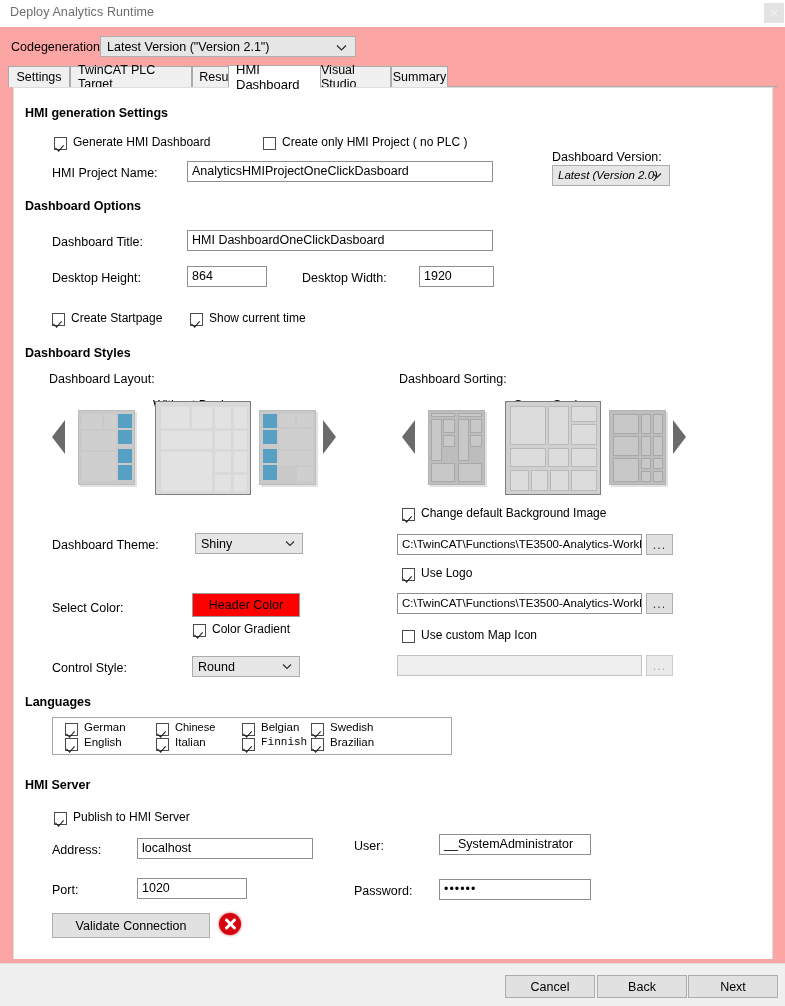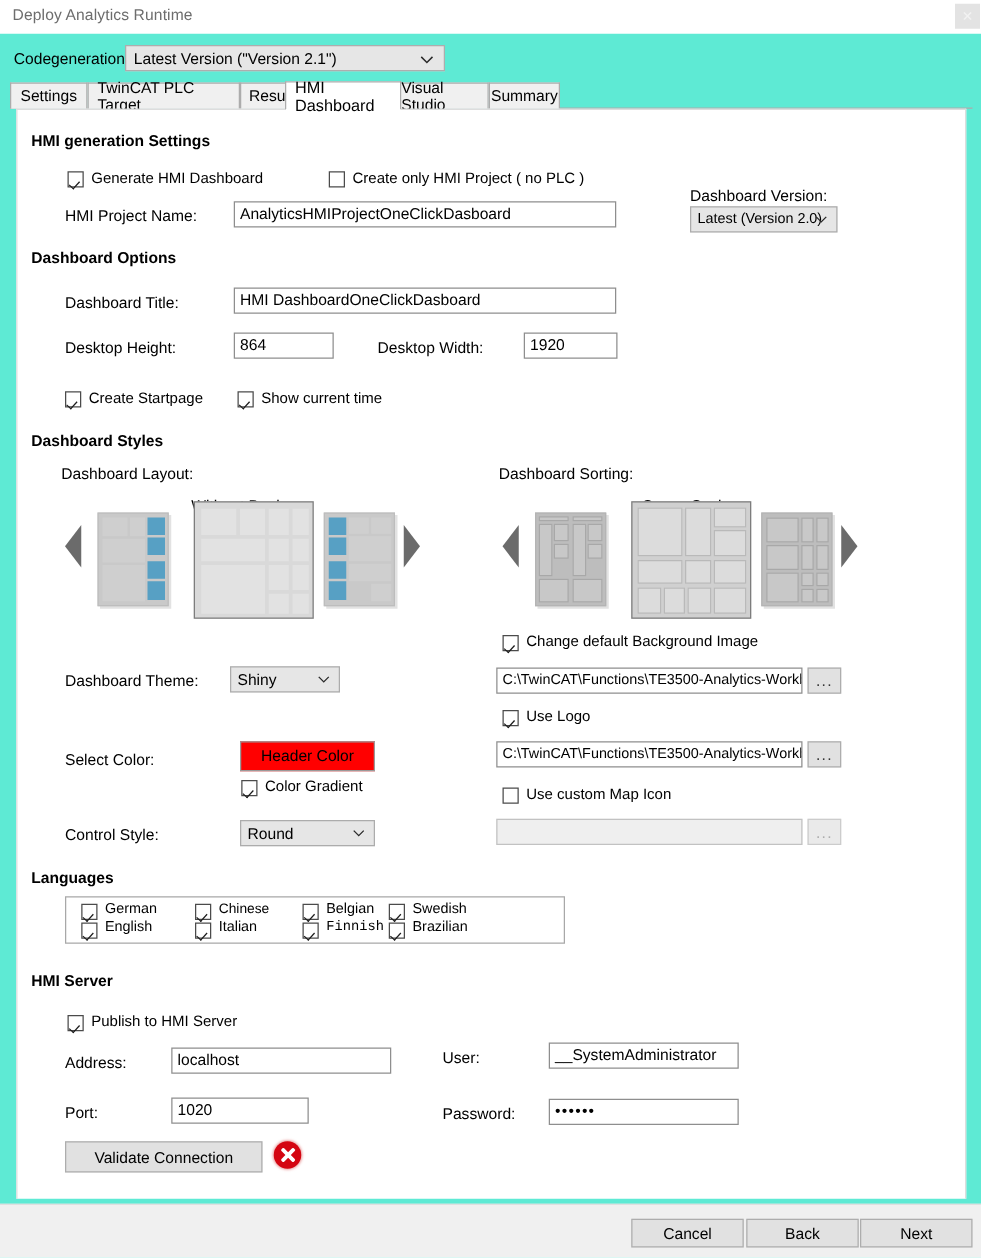--- a/index.html
+++ b/index.html
@@ -5,21 +5,21 @@
   * { box-sizing: border-box; }
   html, body {
     margin: 0; padding: 0;
     width: 785px; height: 1006px;
     overflow: hidden;
     background: #ffffff;
     font-family: "Liberation Sans", sans-serif;
     font-size: 12px;
     color: #000000;
   }
-  #root { position: relative; width: 785px; height: 1006px; background:#5eead4; }
+  #root { position: relative; width: 785px; height: 1006px; background:#fca5a5; }
 
   
   .titlebar {
     position:absolute; left:0; top:0; width:785px; height:27px;
     background:#ffffff;
   }
   .titlebar .title {
     position:absolute; left:10px; top:5px;
     font-size:12.5px; color:#6d6d6d; letter-spacing:.1px;
   }
@@ -188,21 +188,21 @@
     <div class="cb" style="left:249px; top:49px;">
       <span class="box"></span>
       <span class="cl">Create only HMI Project ( no PLC )</span>
     </div>
 
     <div class="lbl" style="left:38px; top:78px;">HMI Project Name:</div>
     <div class="tbox" style="left:173px; top:73px; width:306px;">AnalyticsHMIProjectOneClickDasboard</div>
 
     <div class="lbl" style="left:538px; top:62px;">Dashboard Version:</div>
     <div class="ddl" style="left:538px; top:77px; width:118px;">
-      <span class="txt" style="font-size:11.5px;">Latest (Version 2.0)</span>
+      <span class="txt" style="font-size:11.5px;font-style:italic;">Latest (Version 2.0)</span>
       <span class="chev">
         <svg width="10" height="8" viewBox="0 0 10 8">
             <path d="M1 1.5 L5 5.5 L9 1.5" stroke="#2b2b2b" stroke-width="1.1" fill="none"></path>
           </svg>
       </span>
     </div>
 
     <div class="sec-head" style="left:11px; top:111px;">Dashboard Options</div>
 
     <div class="lbl" style="left:38px; top:147px;">Dashboard Title:</div>
@@ -321,21 +321,21 @@
     <div class="arrow right" style="left:659px; top:332px;"></div>
 
     <div class="cb" style="left:388px; top:420px;">
       <span class="box checked"></span>
       <span class="cl">Change default Background Image</span>
     </div>
     <div class="tbox" style="left:383px; top:446px; width:245px; font-size:11.5px;">C:\TwinCAT\Functions\TE3500-Analytics-Workbe</div>
     <div class="btn ellipsis" style="left:632px; top:446px; width:27px; height:21px;">...</div>
 
     <div class="lbl" style="left:38px; top:450px;">Dashboard Theme:</div>
-    <div class="ddl" style="left:170px; top:445px; width:88px;padding-left:12px;">
+    <div class="ddl" style="left:181px; top:445px; width:108px;padding-left:12px;">
       <span class="txt">Shiny</span>
       <span class="chev">
         <svg width="10" height="8" viewBox="0 0 10 8">
             <path d="M1 1.5 L5 5.5 L9 1.5" stroke="#2b2b2b" stroke-width="1.1" fill="none"></path>
           </svg>
       </span>
     </div>
 
     <div class="cb" style="left:388px; top:480px;">
       <span class="box checked"></span>

